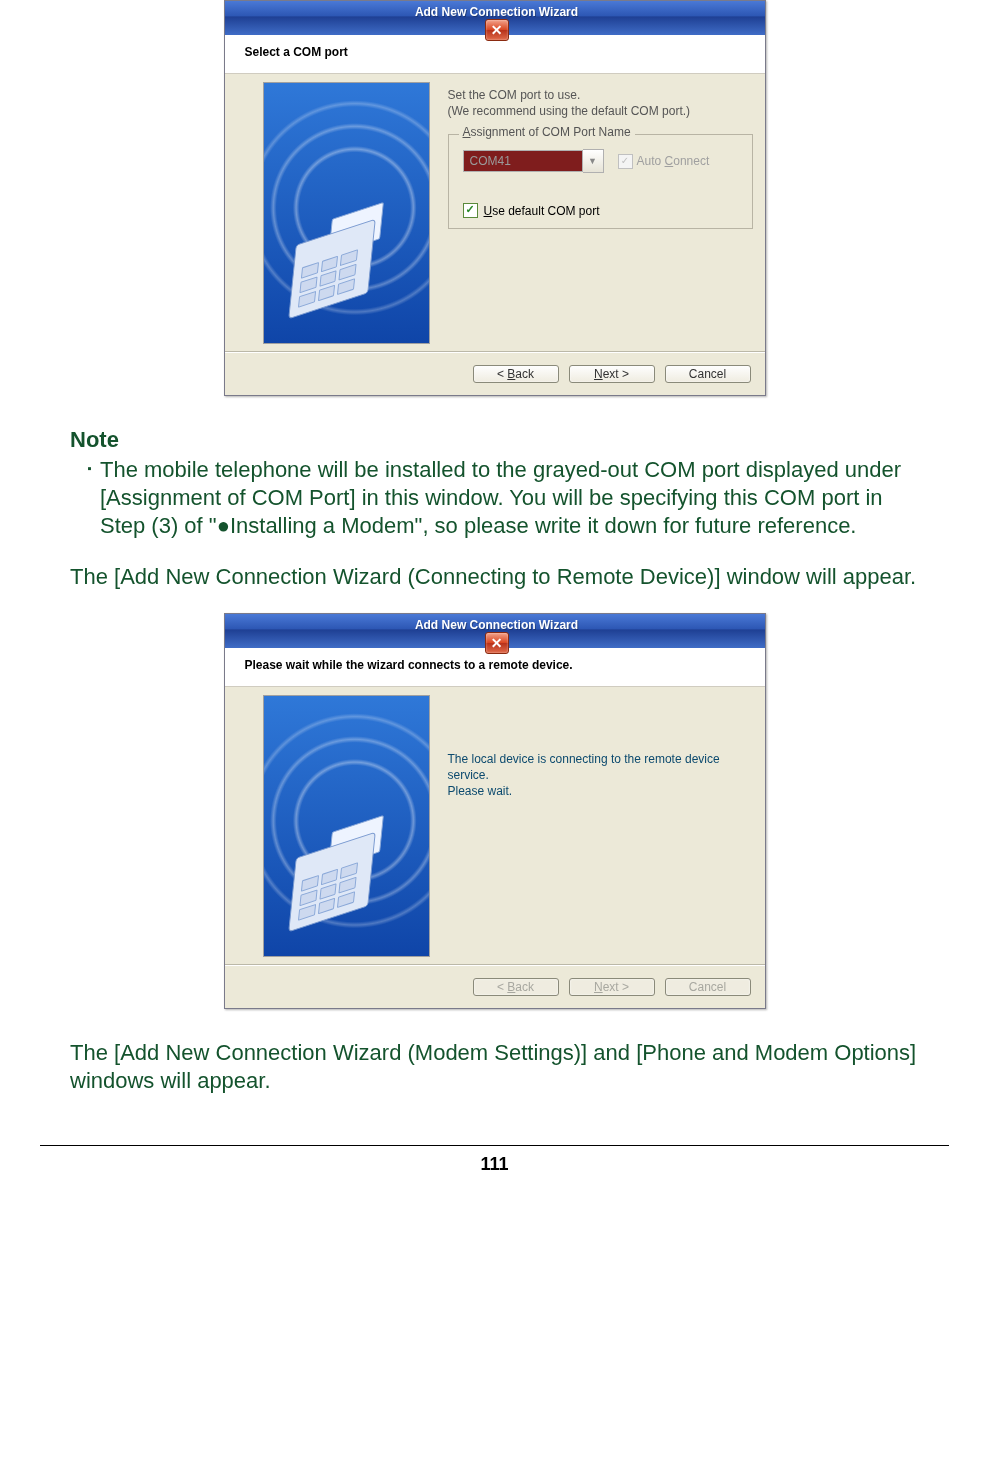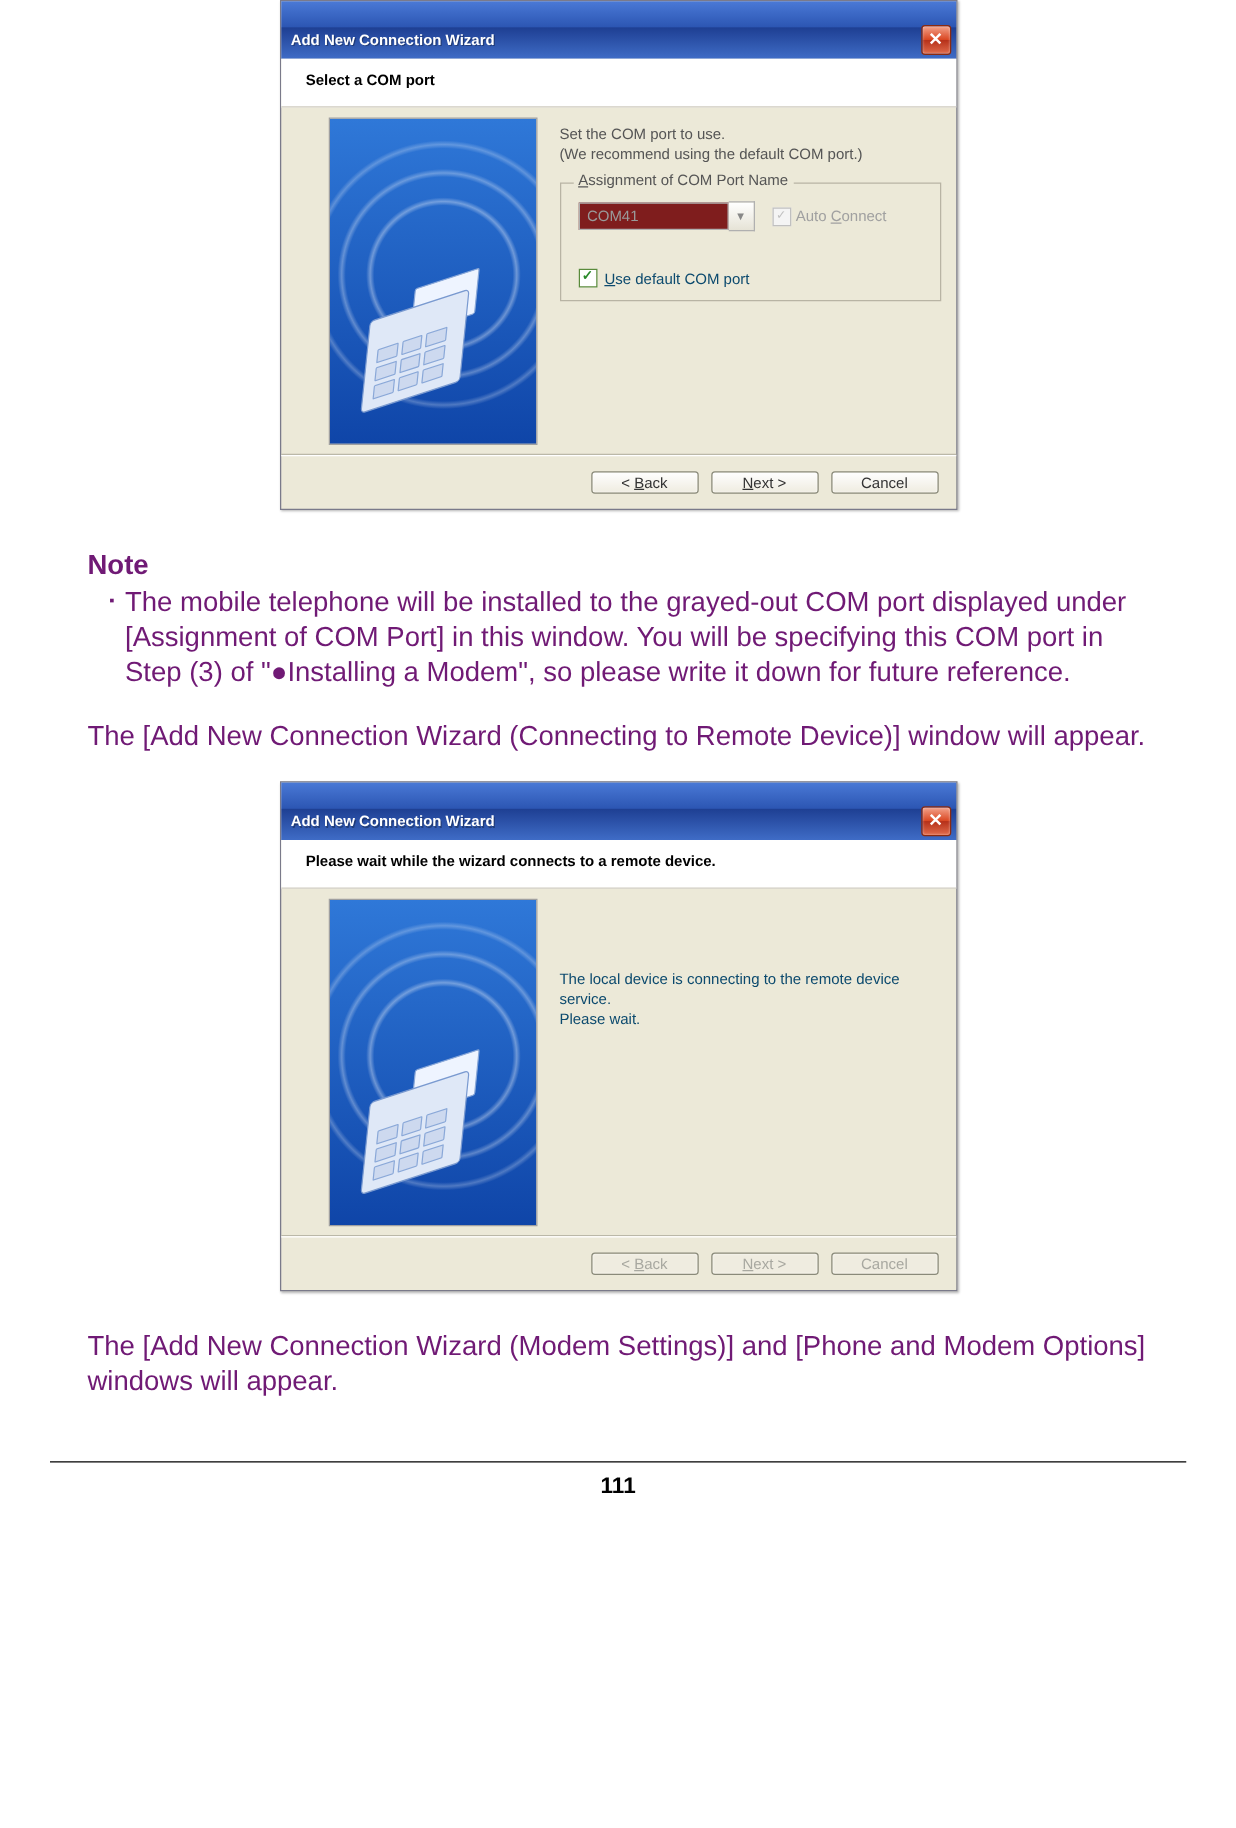--- a/index.html
+++ b/index.html
@@ -23,23 +23,24 @@
     background: #ece9d8;
     box-shadow: 1px 1px 2px rgba(0,0,0,.3);
     font-size: 12px;
     font-family: Tahoma, Arial, sans-serif;
   }
   .titlebar {
     height: 30px;
     background: linear-gradient(#4a79d6, #2c56b3 45%, #1e3f93 46%, #3f6cc6);
     display: flex;
     align-items: center;
-    padding: 16px 4px 0 8px;
+    padding: 4px 4px 0 8px;
     color: #fff;
     font-weight: bold;
+    flex-direction: column;
   }
   .titlebar-text {
     flex: 1;
     text-shadow: 1px 1px 0 rgba(0,0,0,.3);
   }
   .titlebar-close {
     width: 22px;
     height: 22px;
     background: linear-gradient(#f3a28a, #d9441f 50%, #b6311a 51%, #e06a4a);
     border: 1px solid #8a2a10;
@@ -205,21 +206,21 @@
     border: 1px solid #5a8a3a;
     background: #fff;
     color: #2a8a2a;
     font-size: 11px;
     line-height: 11px;
     text-align: center;
     font-weight: bold;
   }
   .default-row label {
     font-size: 12px;
-    color: #0c4a6e;
+    color: #000000;
   }
 
   .connect-msg {
     padding-top: 50px;
     color: #0c4a6e;
     font-size: 12px;
     line-height: 1.35;
   }
 
   .button-row {
@@ -248,21 +249,21 @@
     cursor: default;
   }
   .btn-u {
     text-decoration: underline;
   }
 
   
   .doc-text {
     font-size: 22px;
     line-height: 1.28;
-    color: #701a75;
+    color: #14532d;
   }
   .note-title {
     font-weight: bold;
     margin: 14px 0 2px 0;
   }
   .bullet-block {
     padding-left: 30px;
     text-indent: -16px;
     margin-bottom: 22px;
   }

